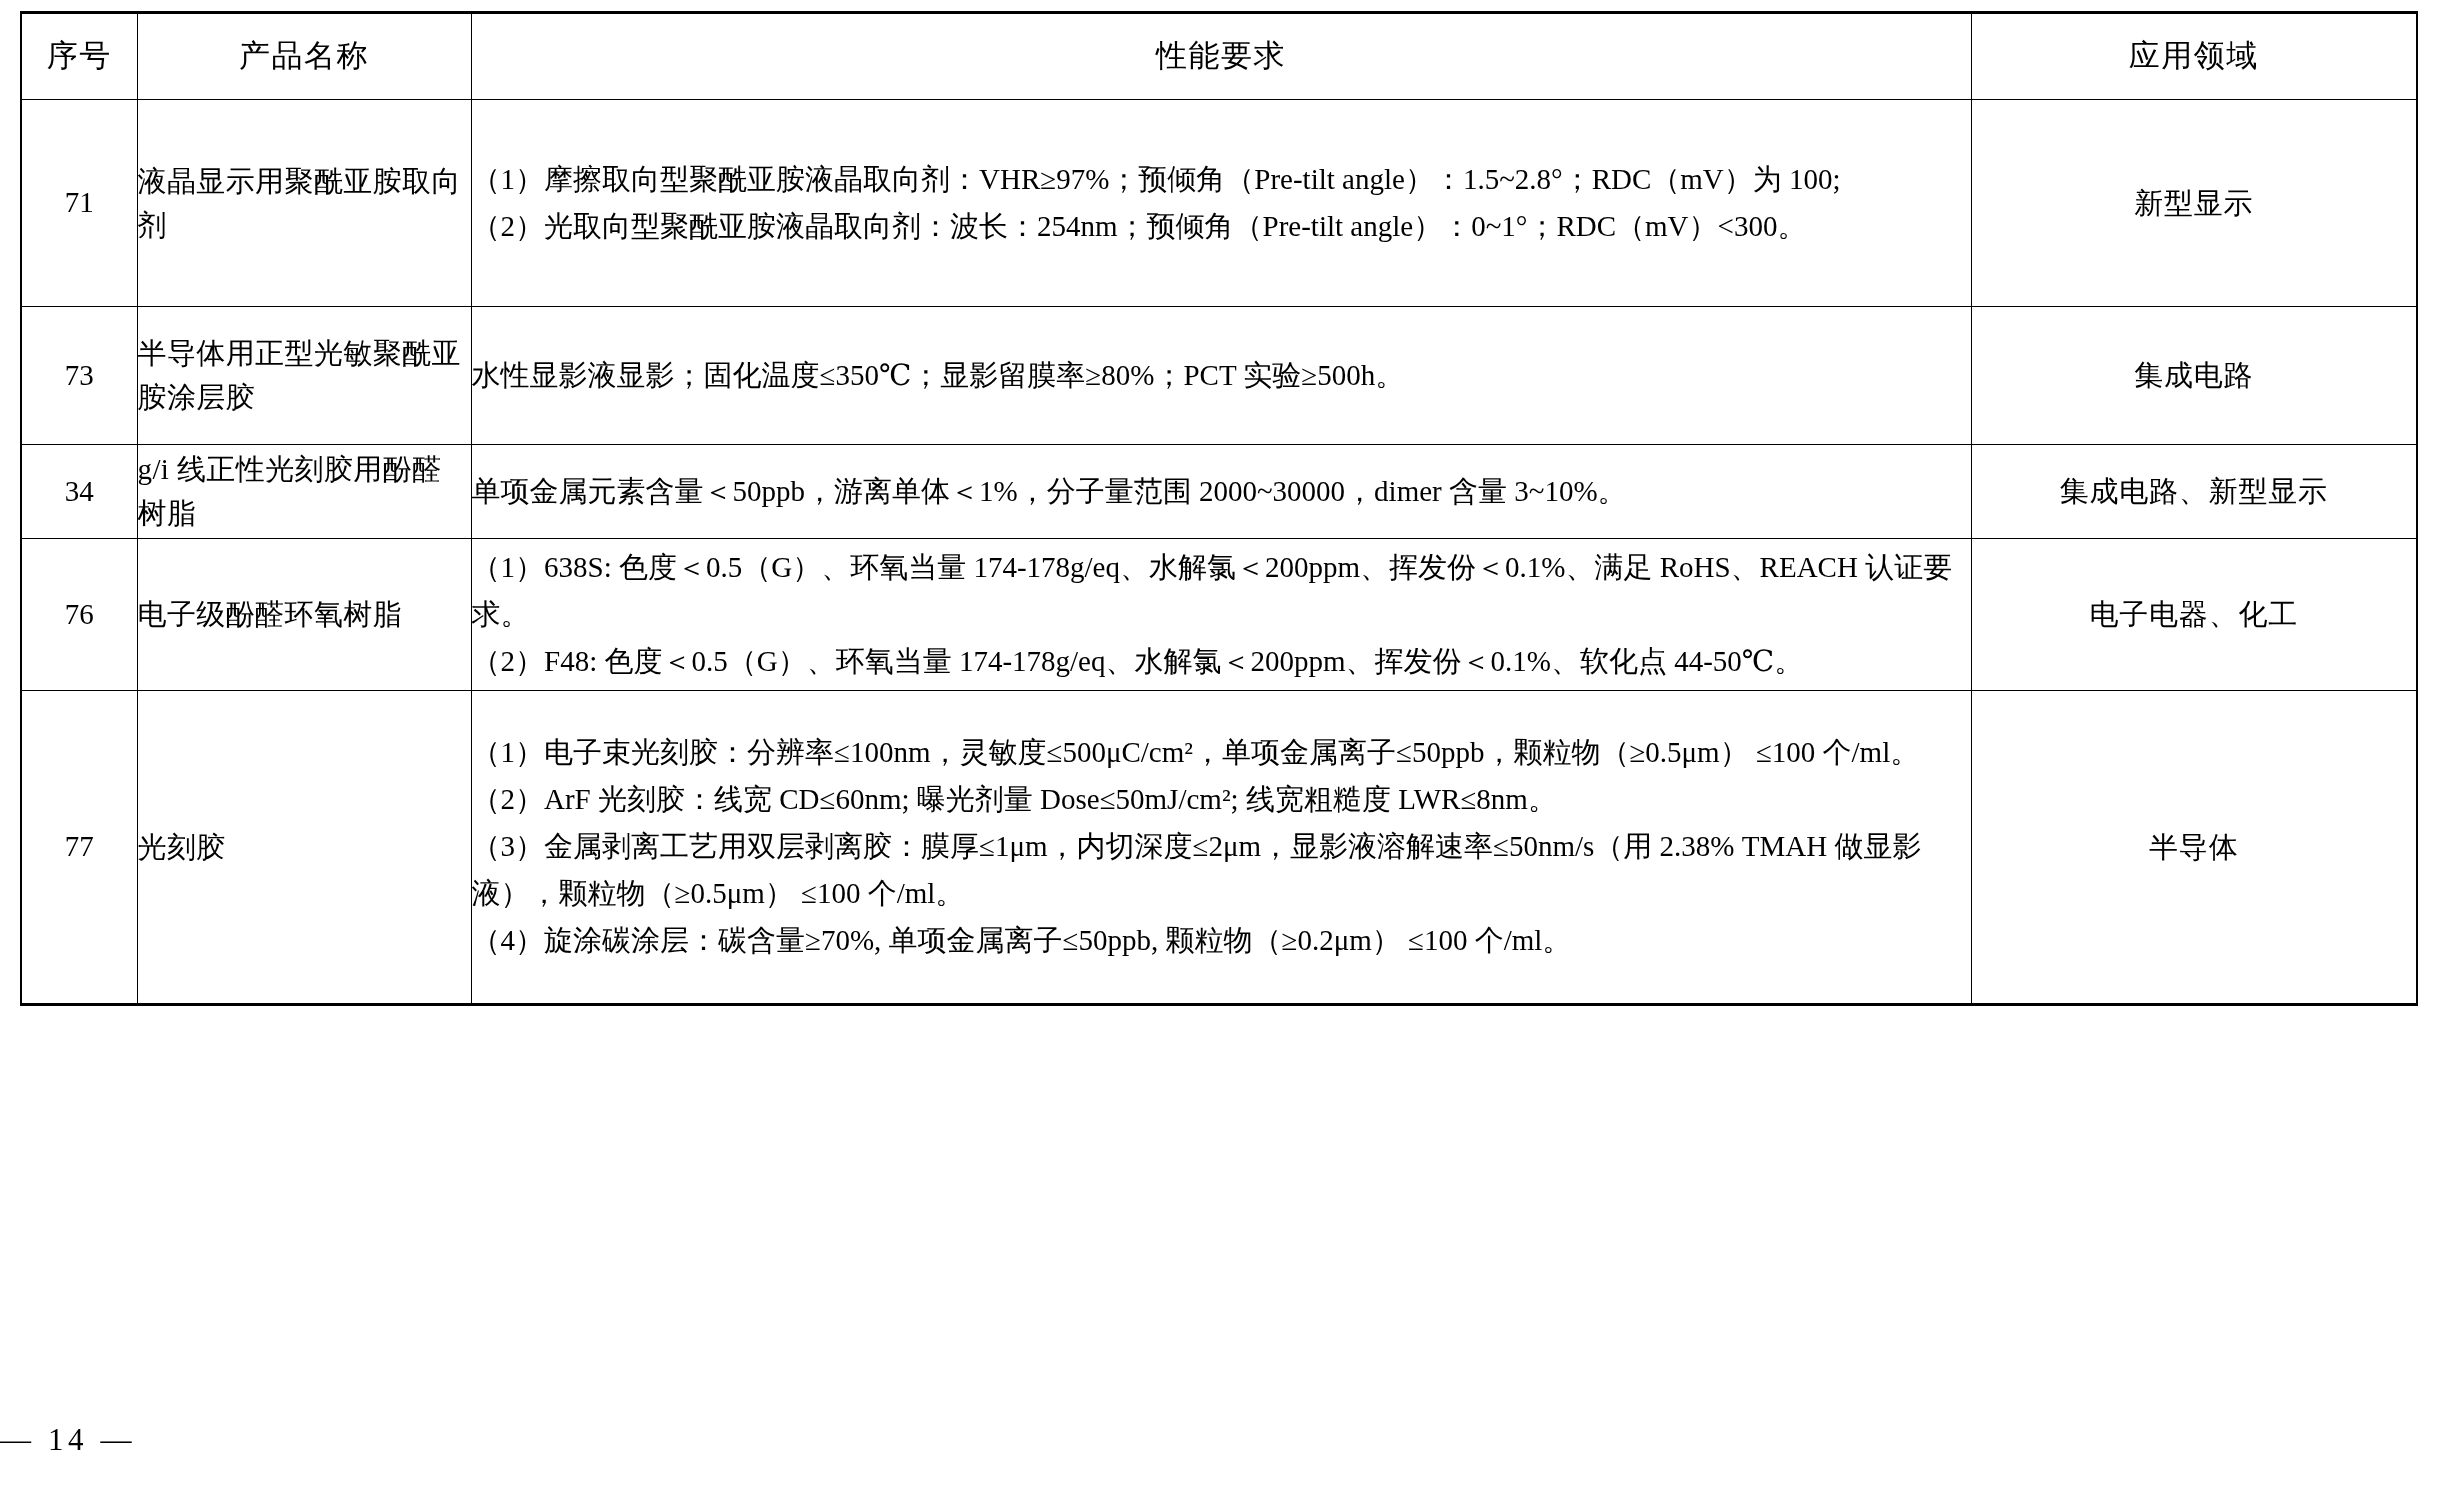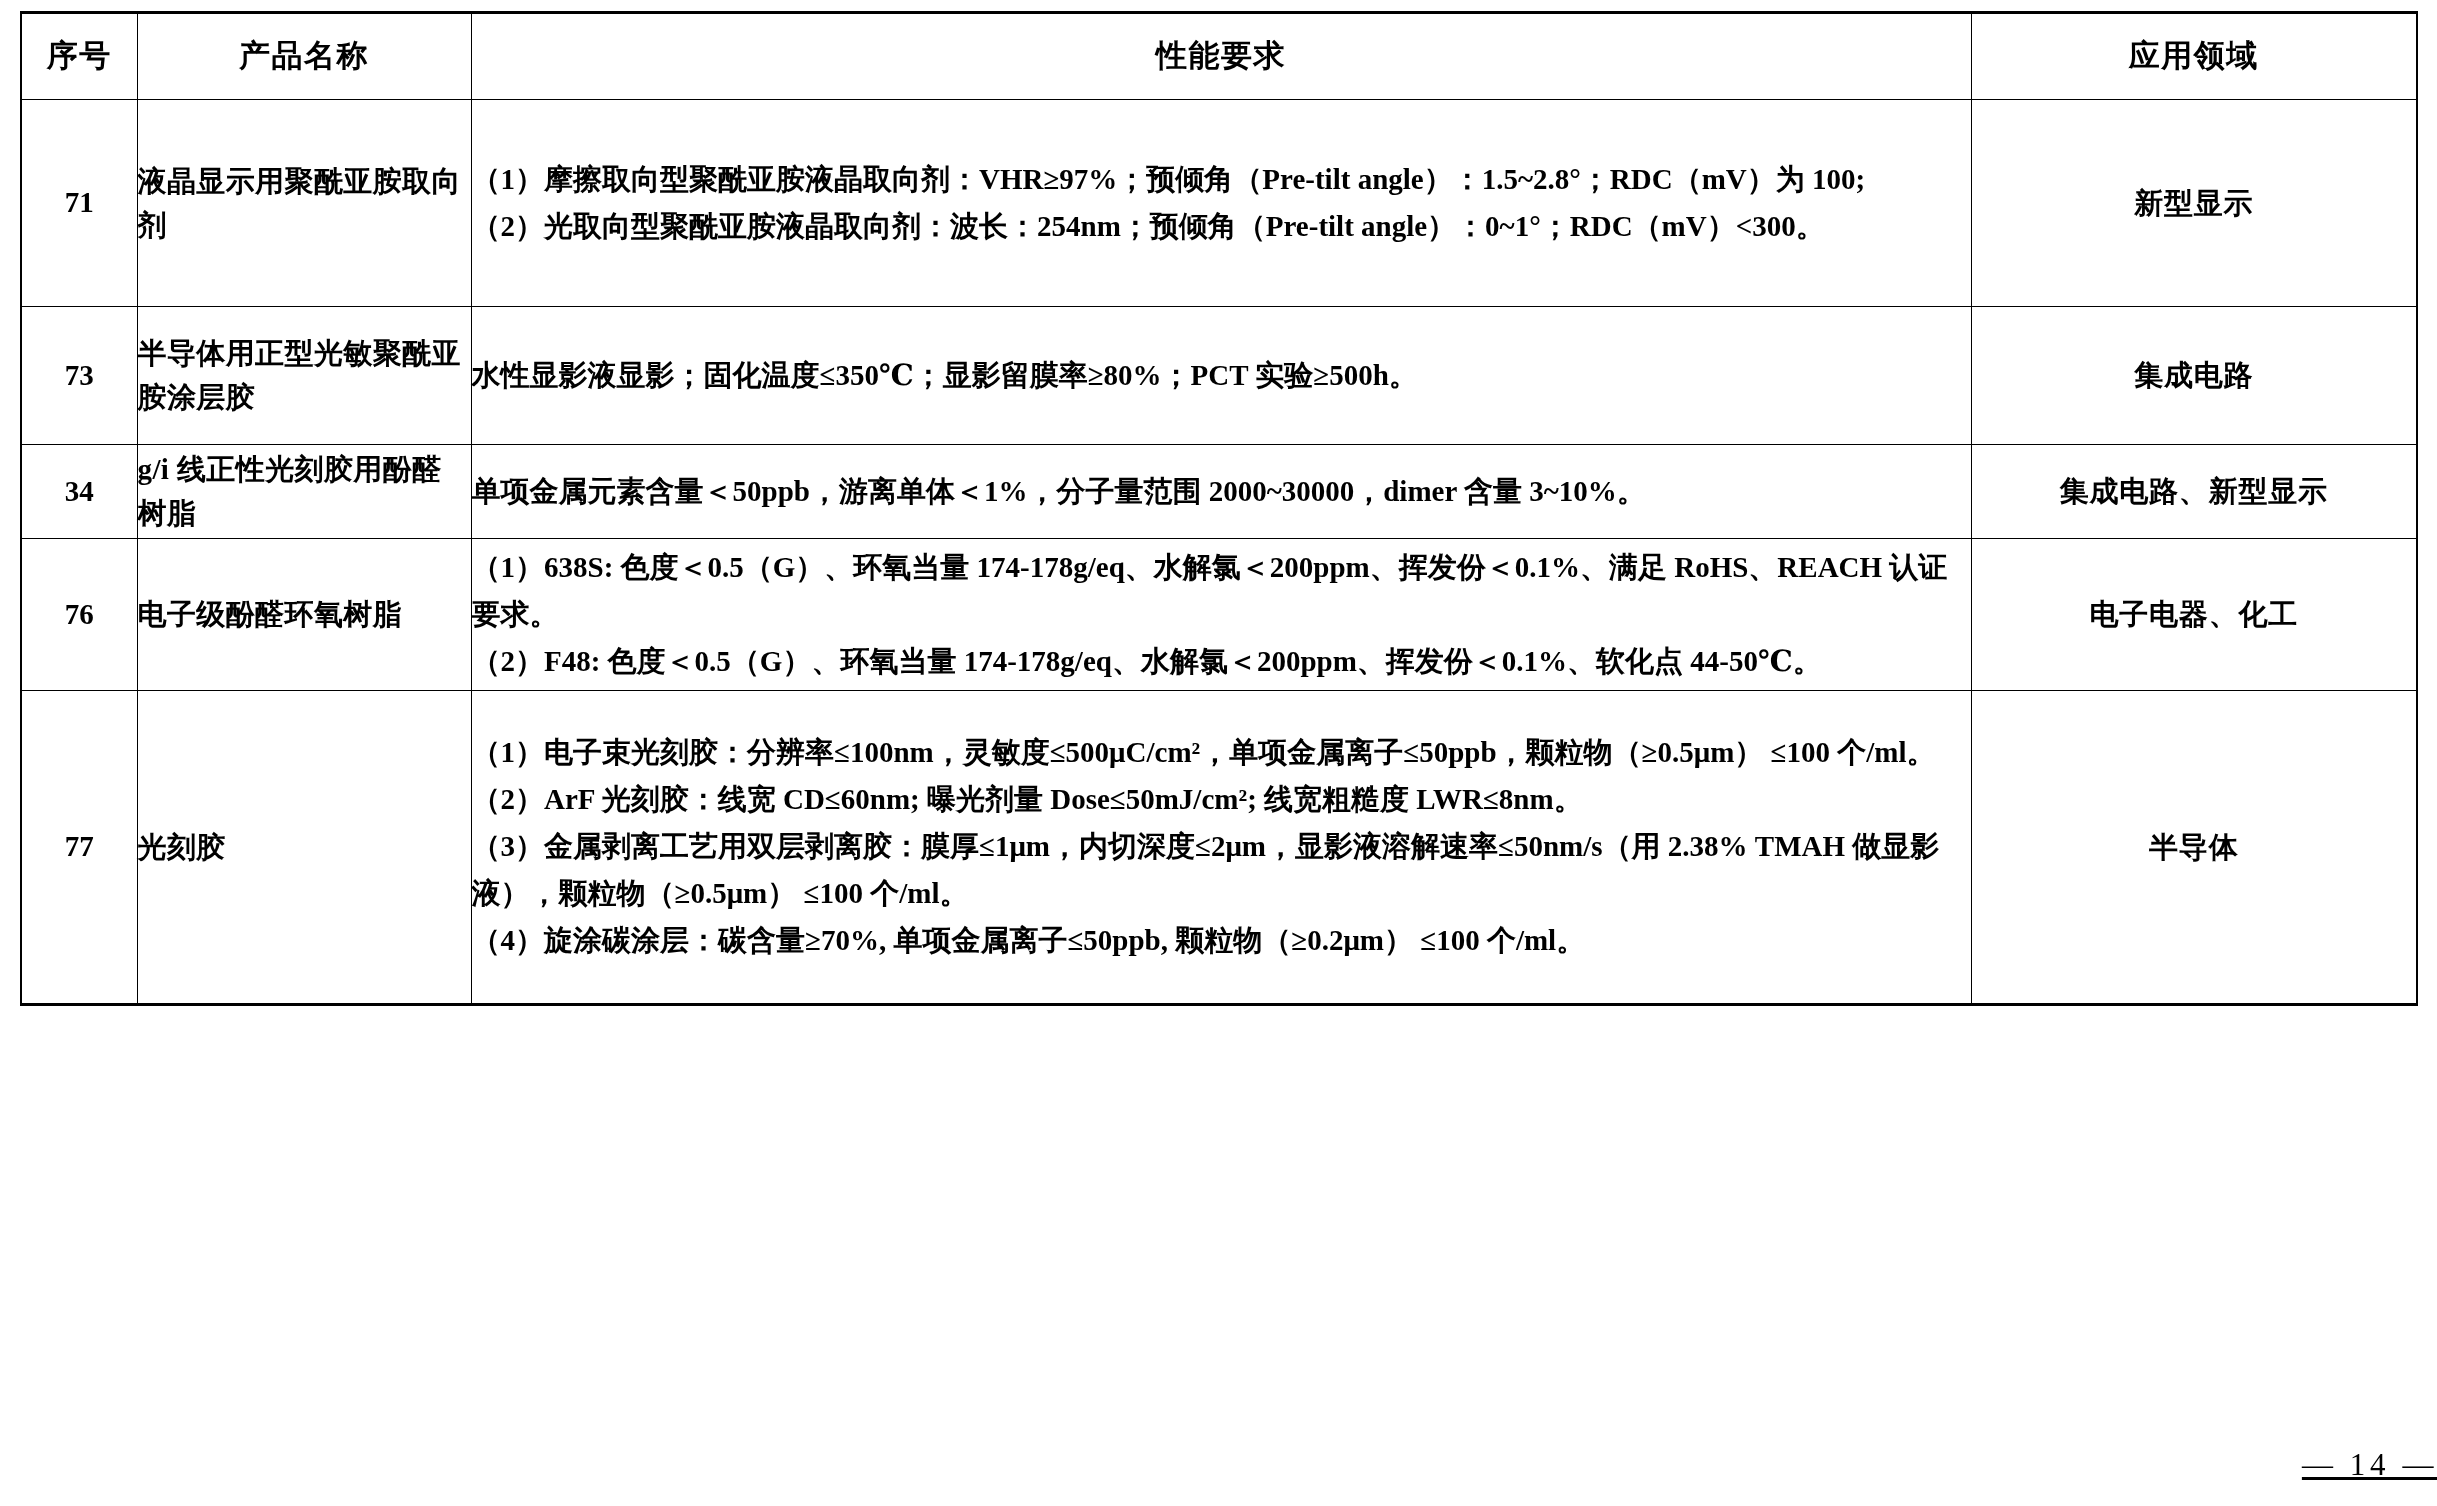--- a/index.html
+++ b/index.html
@@ -28,21 +28,21 @@
     border-top: 3.9px solid #000;
     border-bottom: 3.9px solid #000;
     border-left: 2.3px solid #000;
     border-right: 2.3px solid #000;
   }
   table.spec-table td,
   table.spec-table th {
     border: 1.5px solid #000;
     padding: 0;
     vertical-align: middle;
-    font-weight: bold;
+    font-weight: normal;
     margin-left: 9px;
   }
   
   col.c-seq   { width: 116px; }
   col.c-name  { width: 334px; }
   col.c-perf  { width: 1500px; }
   col.c-app   { width: 446px; }
 
   thead tr { height: 87px; }
   thead th {
@@ -78,26 +78,25 @@
     line-height: 1.45;
     padding: 4.6px 6.2px;
     letter-spacing: 0.8px;
   }
   .perf-line { display: block; white-space: normal; }
 
   .footer {
     position: absolute;
     left: 0;
     right: 0;
-    bottom: 23px;
-    text-align: right;
+    bottom: 48px;
+    text-align: left;
     font-size: 31px;
     letter-spacing: 4.6px;
     font-family: "Liberation Serif", "DejaVu Serif", serif;
-    text-decoration: underline;
   }
 
   
   tr.r71 { height: 207px; padding-left: 13px; }
   tr.r72 { height: 107px; }
   tr.r73 { height: 138px; }
   tr.r74 { height: 97px; }
   tr.r75 { height: 94px; }
   tr.r76 { height: 152px; }
   tr.r77 { height: 314px; }

